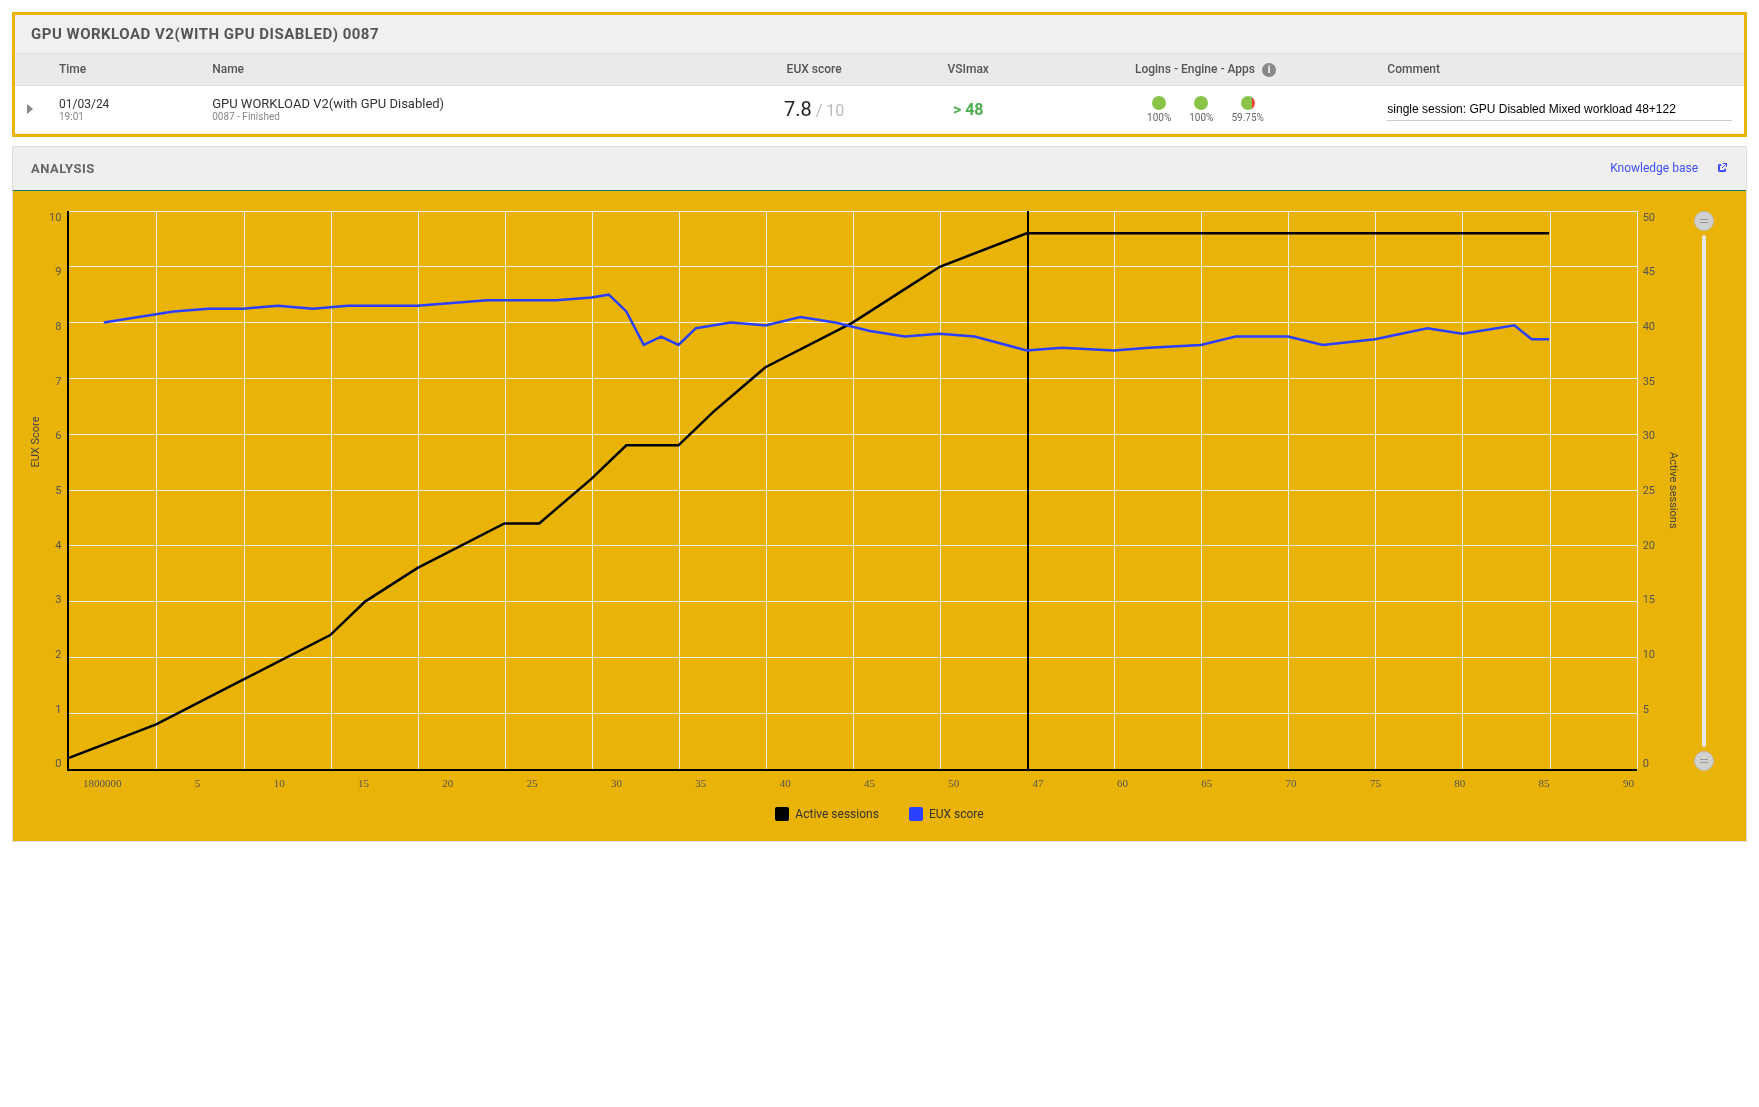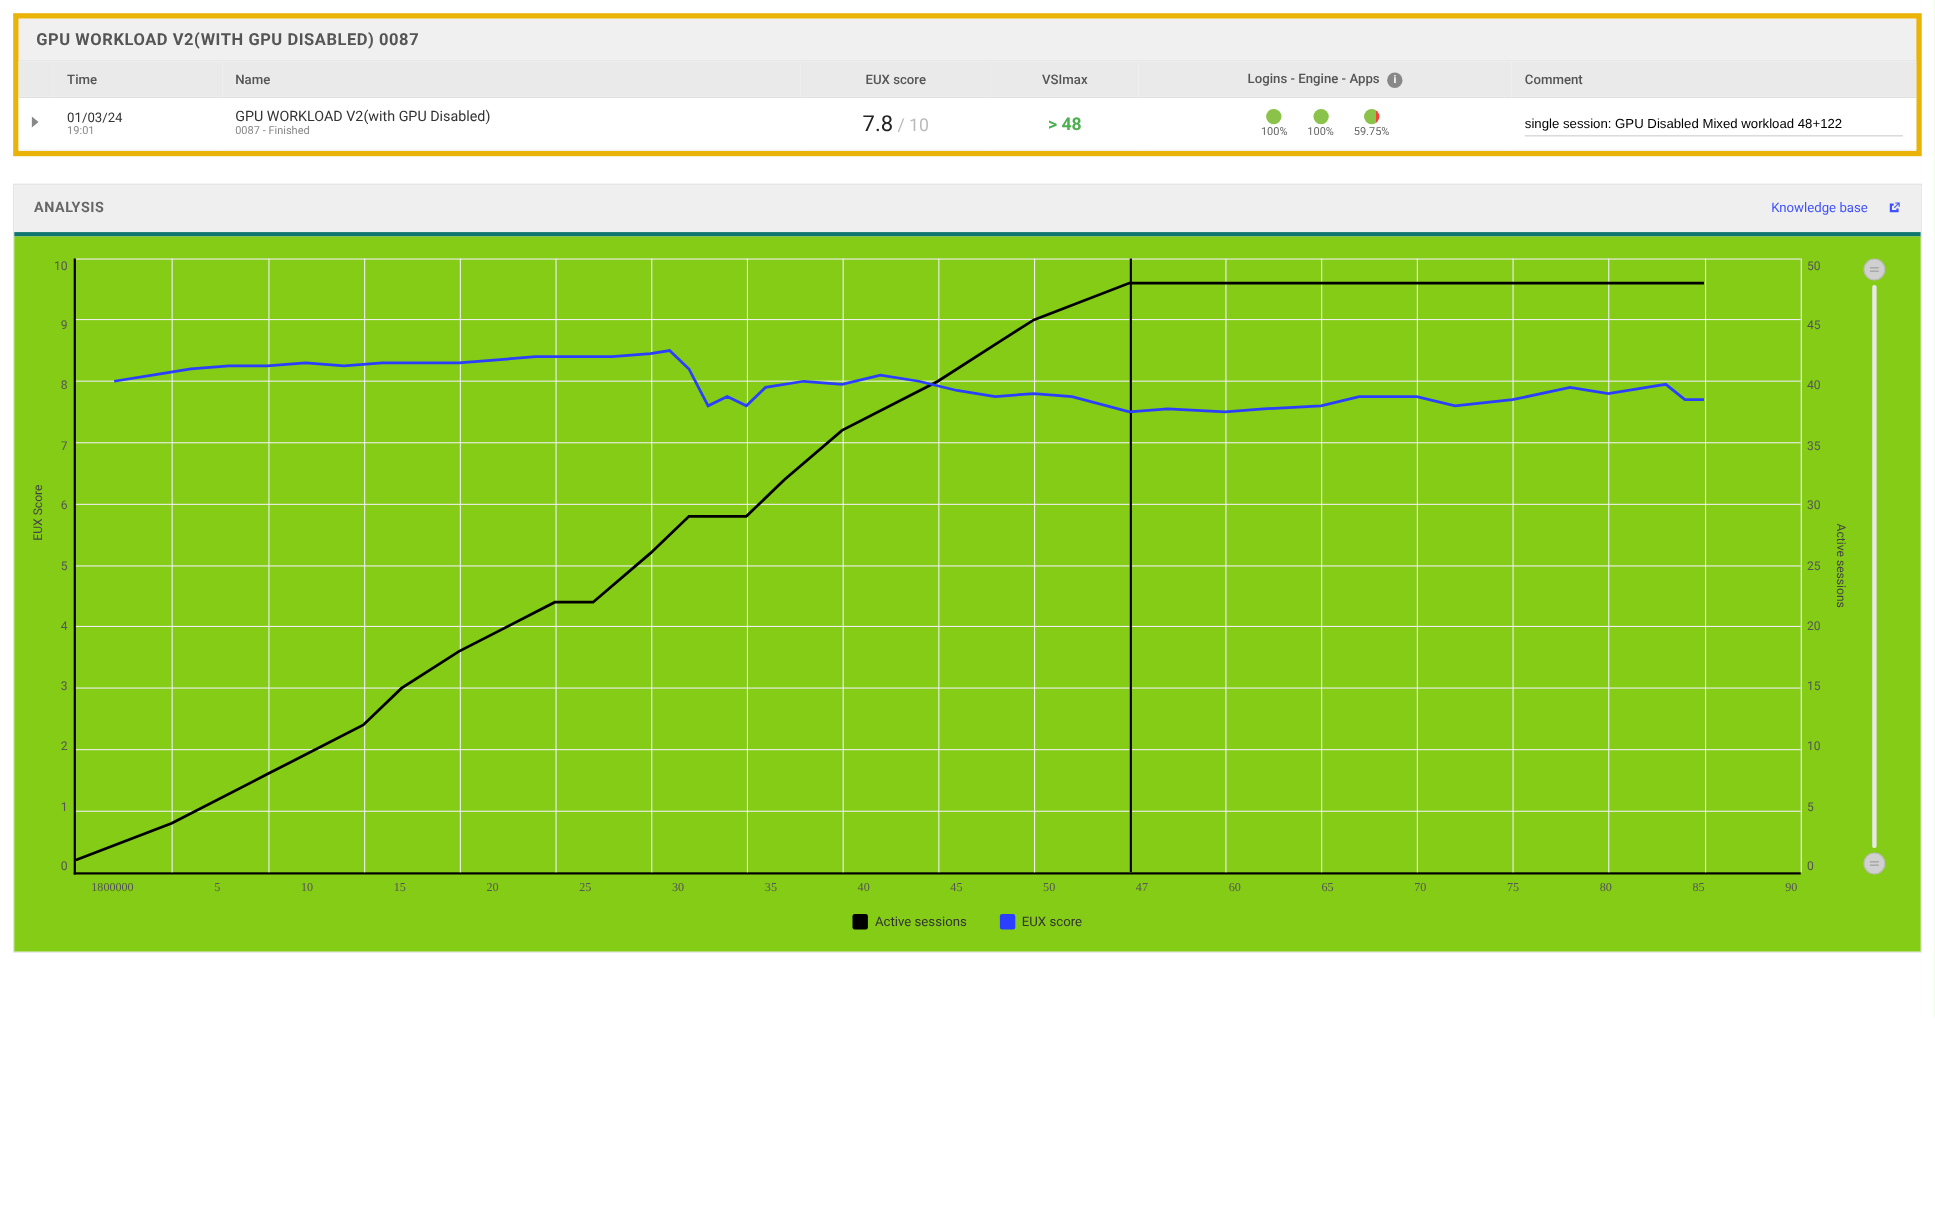--- a/index.html
+++ b/index.html
@@ -1,18 +1,18 @@
 <!DOCTYPE html>
 <html><head>
 <meta charset="utf-8">
 <style>
 * { box-sizing: border-box; margin: 0; padding: 0; }
 body { font-family: -apple-system, "Segoe UI", Roboto, Arial, sans-serif; background: #fff; color: #333; font-size: 13px; }
 .page { max-width: 1759px; margin: 0 auto; padding: 12px; }
-.card { border: 5px solid #eab308; background: #fafafa; margin-bottom: 25px; }
+.card { border: 3px solid #eab308; background: #fafafa; margin-bottom: 9px; }
 .card-header { background: #f0f0f0; padding: 10px 16px; border-bottom: 1px solid #ddd; }
 .card-title { font-size: 15px; font-weight: 700; color: #555; letter-spacing: .5px; }
 .tbl { width: 100%; border-collapse: collapse; background: #fff; }
 .tbl thead th { text-align: left; background: #eaeaea; padding: 8px 12px; font-weight: 500; color: #555; border-bottom: 1px solid #ddd; font-size: 12px; }
 .tbl tbody td { padding: 10px 12px; vertical-align: middle; border-bottom: 1px solid #eee; }
 .tbl tbody tr { background: #fff; }
 .chev { display: inline-block; width: 0; height: 0; border-top: 5px solid transparent; border-bottom: 5px solid transparent; border-left: 6px solid #888; }
 .timecell .date { font-size: 12px; color: #333; }
 .timecell .hour { font-size: 10px; color: #888; }
 .namecell .nm { font-size: 13px; color: #333; }
@@ -22,26 +22,26 @@
 .vsimax { font-size: 16px; font-weight: 700; color: #4caf50; }
 .status-row { display: flex; gap: 18px; justify-content: center; }
 .status-item { text-align: center; }
 .dot { width: 14px; height: 14px; border-radius: 50%; background: #8bc34a; margin: 0 auto 2px; }
 .status-item.warn .dot { background: linear-gradient(to right, #8bc34a 80%, #f44336 80%); }
 .status-pct { font-size: 10px; color: #666; }
 .comment-input { width: 100%; border: none; border-bottom: 1px solid #ccc; font-size: 12px; padding: 4px 0; background: transparent; outline: none; }
 .info-icon { display:inline-flex; width:14px; height:14px; border-radius:50%; background:#888; color:#fff; font-size:10px; align-items:center; justify-content:center; font-weight:bold; margin-left:4px; }
 
 .analysis-card { border: 1px solid #ddd; }
-.analysis-header { background: #efefef; padding: 14px 18px; border-bottom: 4px solid #0f766e; display:flex; justify-content:space-between; align-items:center; }
+.analysis-header { background: #efefef; padding: 14px 18px; border-bottom: 1px solid #0f766e; display:flex; justify-content:space-between; align-items:center; }
 .analysis-title { font-size: 13px; font-weight: 700; color: #666; letter-spacing: .5px; }
 .kb-link { color: #3f51ff; font-size: 12px; text-decoration: none; display:flex; align-items:center; gap:18px; }
 .kb-link svg { width:12px; height:12px; }
 
-.chart-wrap { padding: 20px 30px; position: relative; background:#84cc16; }
+.chart-wrap { padding: 20px 30px; position: relative; background:#eab308; }
 .chart-area { position: relative; height: 560px; display:flex; }
 .yaxis-left, .yaxis-right { display:flex; flex-direction:column; justify-content:space-between; font-size:11px; color:#555; padding: 0 6px; }
 .yaxis-left { align-items:flex-end; }
 .yaxis-right { align-items:flex-start; }
 .plot { flex:1; position:relative; border-left:2px solid #000; border-bottom:2px solid #000; }
 .gridlines { position:absolute; inset:0; }
 .hline { position:absolute; left:0; right:0; border-top:1px solid #eee; }
 .vline { position:absolute; top:0; bottom:0; border-left:1px solid #eee; }
 .marker-line { position:absolute; top:0; bottom:0; border-left:2px solid #000; }
 svg.plotsvg { position:absolute; inset:0; width:100%; height:100%; overflow:visible; }

